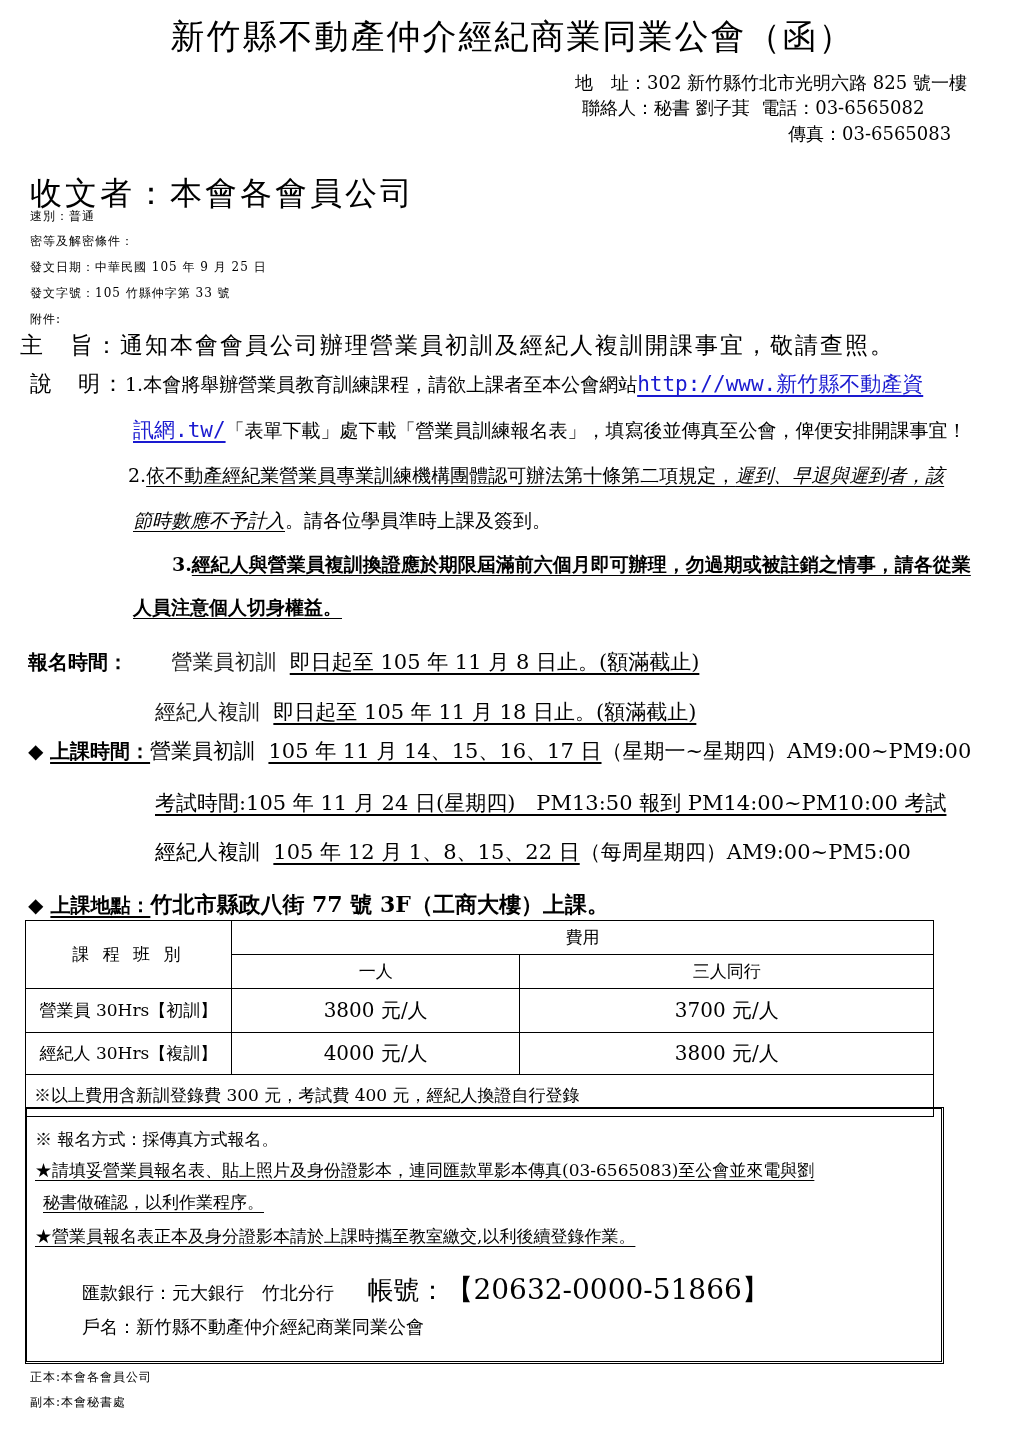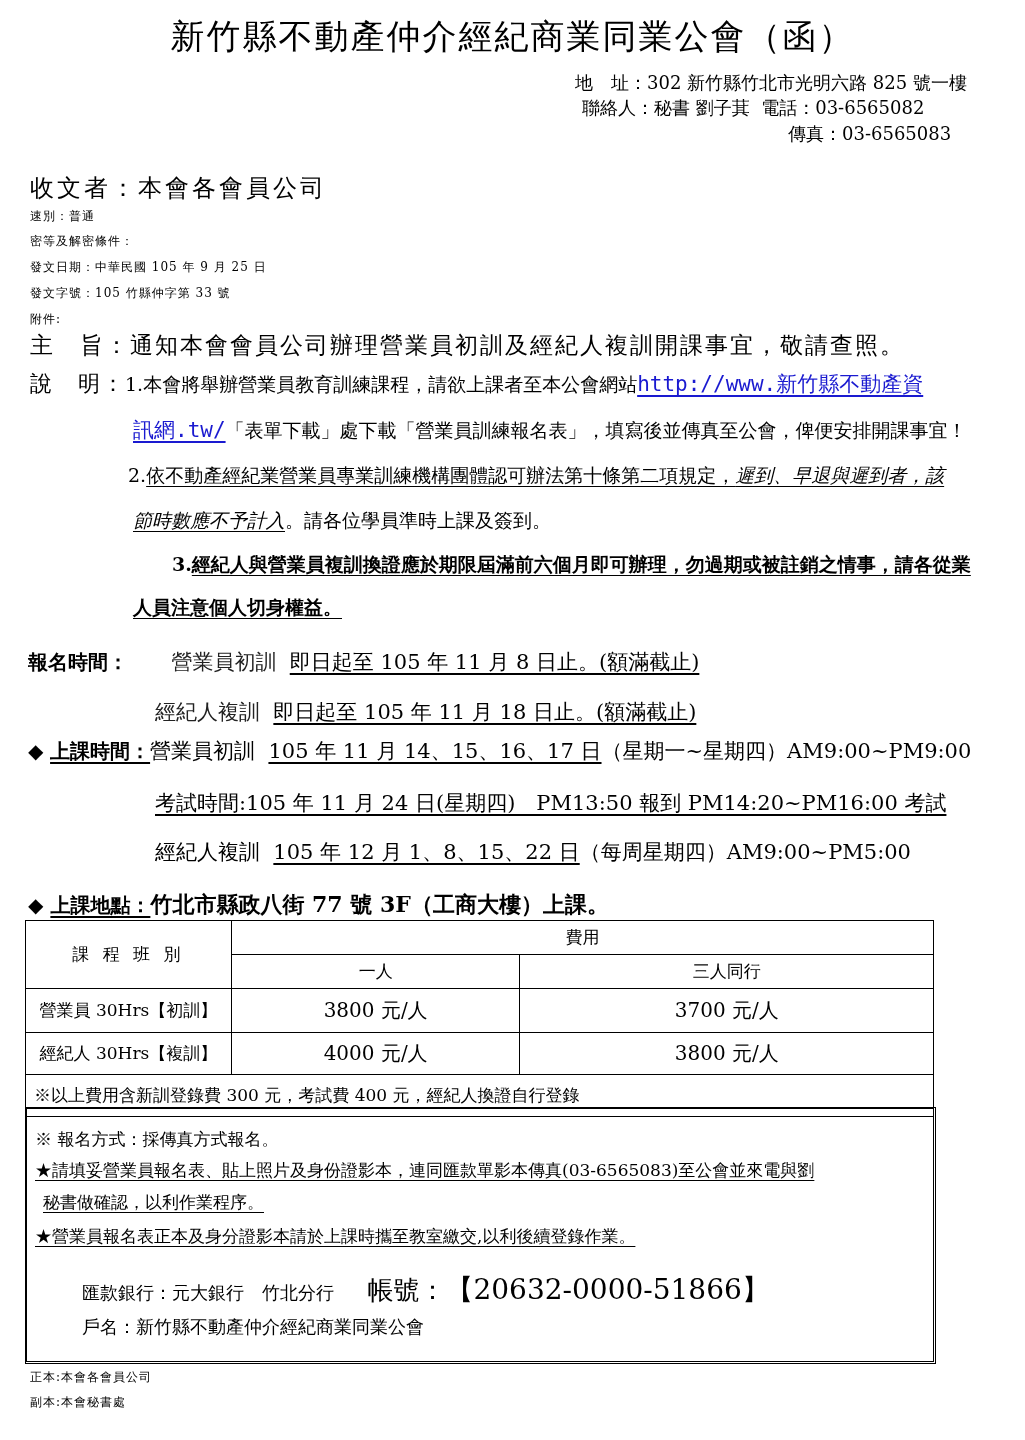--- a/index.html
+++ b/index.html
@@ -3,44 +3,44 @@
 <meta charset="utf-8">
 <style>
   html, body { margin: 0; padding: 0; background: #ffffff; }
   body {
     width: 1025px; height: 1440px; position: relative; overflow: hidden;
     font-family: "DejaVu Serif", "Liberation Serif", serif; color: #000;
   }
   .abs { position: absolute; white-space: nowrap; }
   .title { left: 0; width: 1025px; top: 14px; text-align: center; font-size: 34px; letter-spacing: 2px; }
   .hdr { font-size: 18px; line-height: 24px; }
-  .recv { left: 30px; top: 172px; font-size: 24px; letter-spacing: 3px; }
+  .recv { left: 30px; top: 172px; font-size: 32px; letter-spacing: 3px; }
   .meta { left: 30px; font-size: 12px; line-height: 22px; letter-spacing: 1px; }
-  .subject { left: 30px; top: 330px; font-size: 23px; letter-spacing: 2px; }
+  .subject { left: 20px; top: 330px; font-size: 23px; letter-spacing: 2px; }
   .body-line { font-size: 20px; line-height: 26px; }
   .u { text-decoration: underline; text-underline-offset: 4px; }
   .i { font-style: italic; }
   .b { font-weight: bold; }
   .link { color: #1a1ad0; text-decoration: underline; text-underline-offset: 4px; font-family: "DejaVu Sans Mono", "Liberation Mono", monospace; }
   .sched { font-size: 21px; }
   .label-bold { font-weight: bold; font-family: "Liberation Sans", sans-serif; font-size: 20px; }
   .gray { color: #222; }
   .diamond { font-size: 20px; }
 
   table.fees {
     position: absolute; left: 25px; top: 920px; width: 909px;
     border-collapse: collapse; font-size: 17px;
   }
   table.fees td { border: 1px solid #000; text-align: center; padding: 0; }
   table.fees .price { font-size: 20px; }
   table.fees .note { text-align: left; padding-left: 8px; font-size: 17px; }
 
   .box {
     position: absolute; left: 25px; top: 1107px; width: 906px; height: 252px;
-    border: 2px solid #000; border-right: 3px double #000; border-bottom: 3px double #000;
+    border: 2px solid #000; border-right: 3px double #000; border-bottom: 3px double #000; padding-left: 8px;
   }
   .box .line { position: absolute; left: 8px; font-size: 17px; white-space: nowrap; }
   .foot { left: 30px; font-size: 12px; line-height: 24px; letter-spacing: 1px; }
 </style>
 </head>
 <body>
 
 <div class="abs title">新竹縣不動產仲介經紀商業同業公會（函）</div>
 
 <div class="abs hdr" style="left:575px; top:71px;">
@@ -98,21 +98,21 @@
 <div class="abs sched" style="left:155px; top:698px;">
   <span class="gray">經紀人複訓</span>&nbsp;
   <span class="u">即日起至 105 年  11 月 18 日止。(額滿截止)</span>
 </div>
 
 <div class="abs sched" style="left:28px; top:737px;">
   <span class="diamond">◆</span>
   <span class="label-bold u">上課時間：</span><span>營業員初訓</span>&nbsp;
   <span class="u">105 年 11 月 14、15、16、17 日</span><span>（星期一~星期四）AM9:00~PM9:00</span>
 </div>
-<div class="abs sched u" style="left:155px; top:789px;">考試時間:105 年 11 月 24 日(星期四)　PM13:50 報到 PM14:20~PM16:00 考試</div>
+<div class="abs sched u" style="left:155px; top:789px;">考試時間:105 年 11 月 24 日(星期四)　PM13:50 報到 PM14:00~PM10:00 考試</div>
 <div class="abs sched" style="left:155px; top:838px;">
   <span>經紀人複訓</span>&nbsp;
   <span class="u">105 年 12 月 1、8、15、22 日</span><span>（每周星期四）AM9:00~PM5:00</span>
 </div>
 
 <div class="abs" style="left:28px; top:890px; font-size:22px;">
   <span class="diamond">◆</span>
   <span class="label-bold u">上課地點：</span><span class="b">竹北市縣政八街 77 號 3F（工商大樓）上課。</span>
 </div>
 

